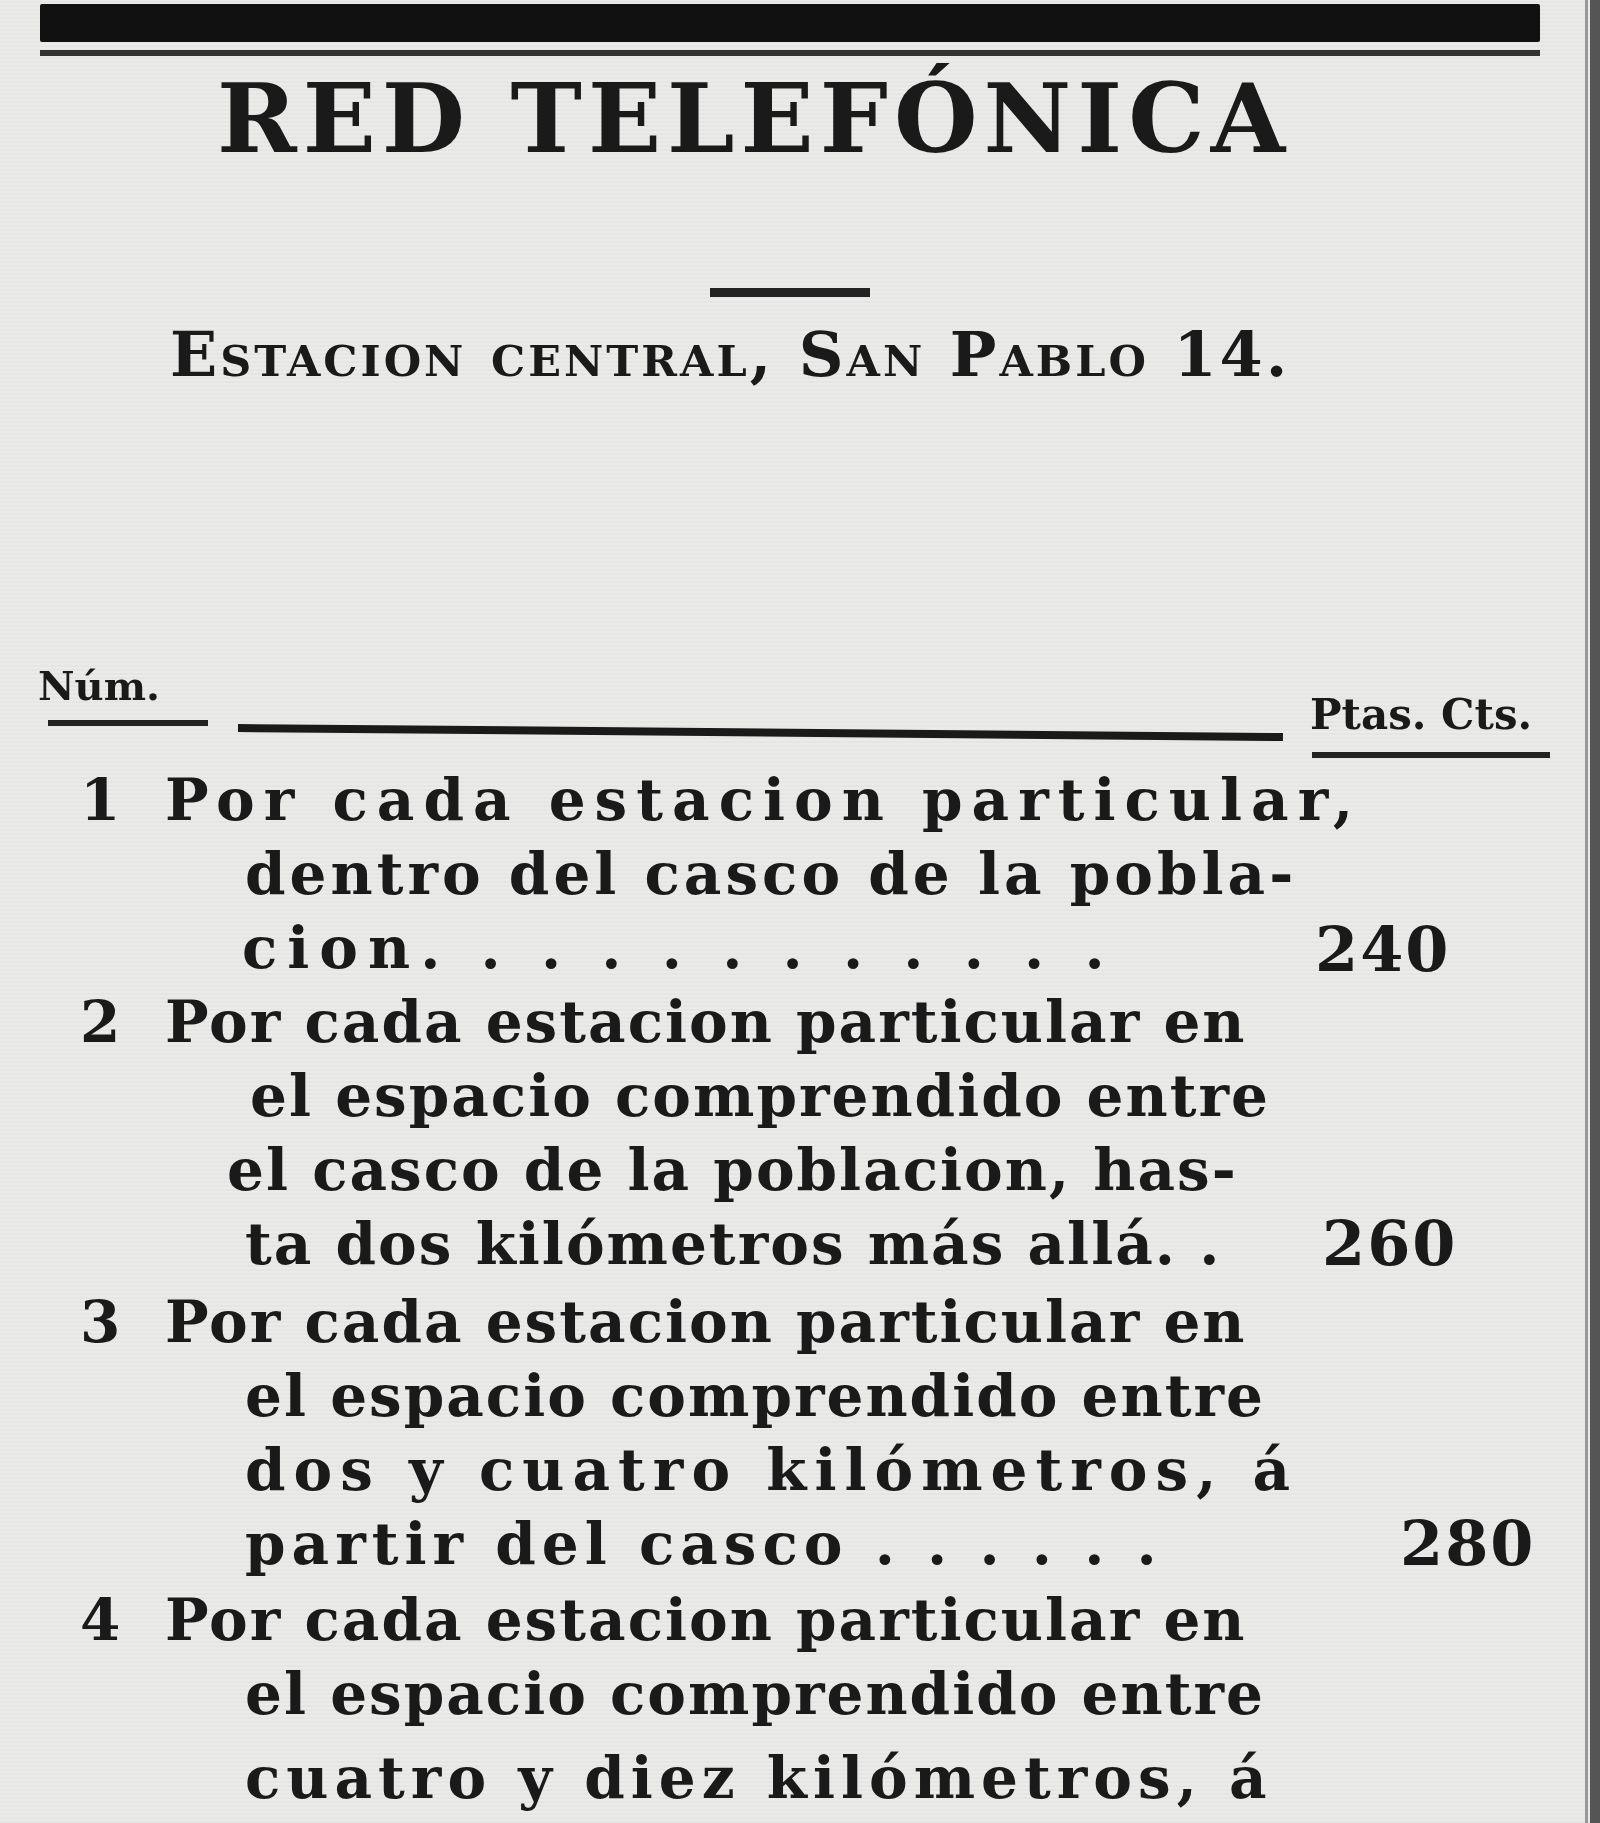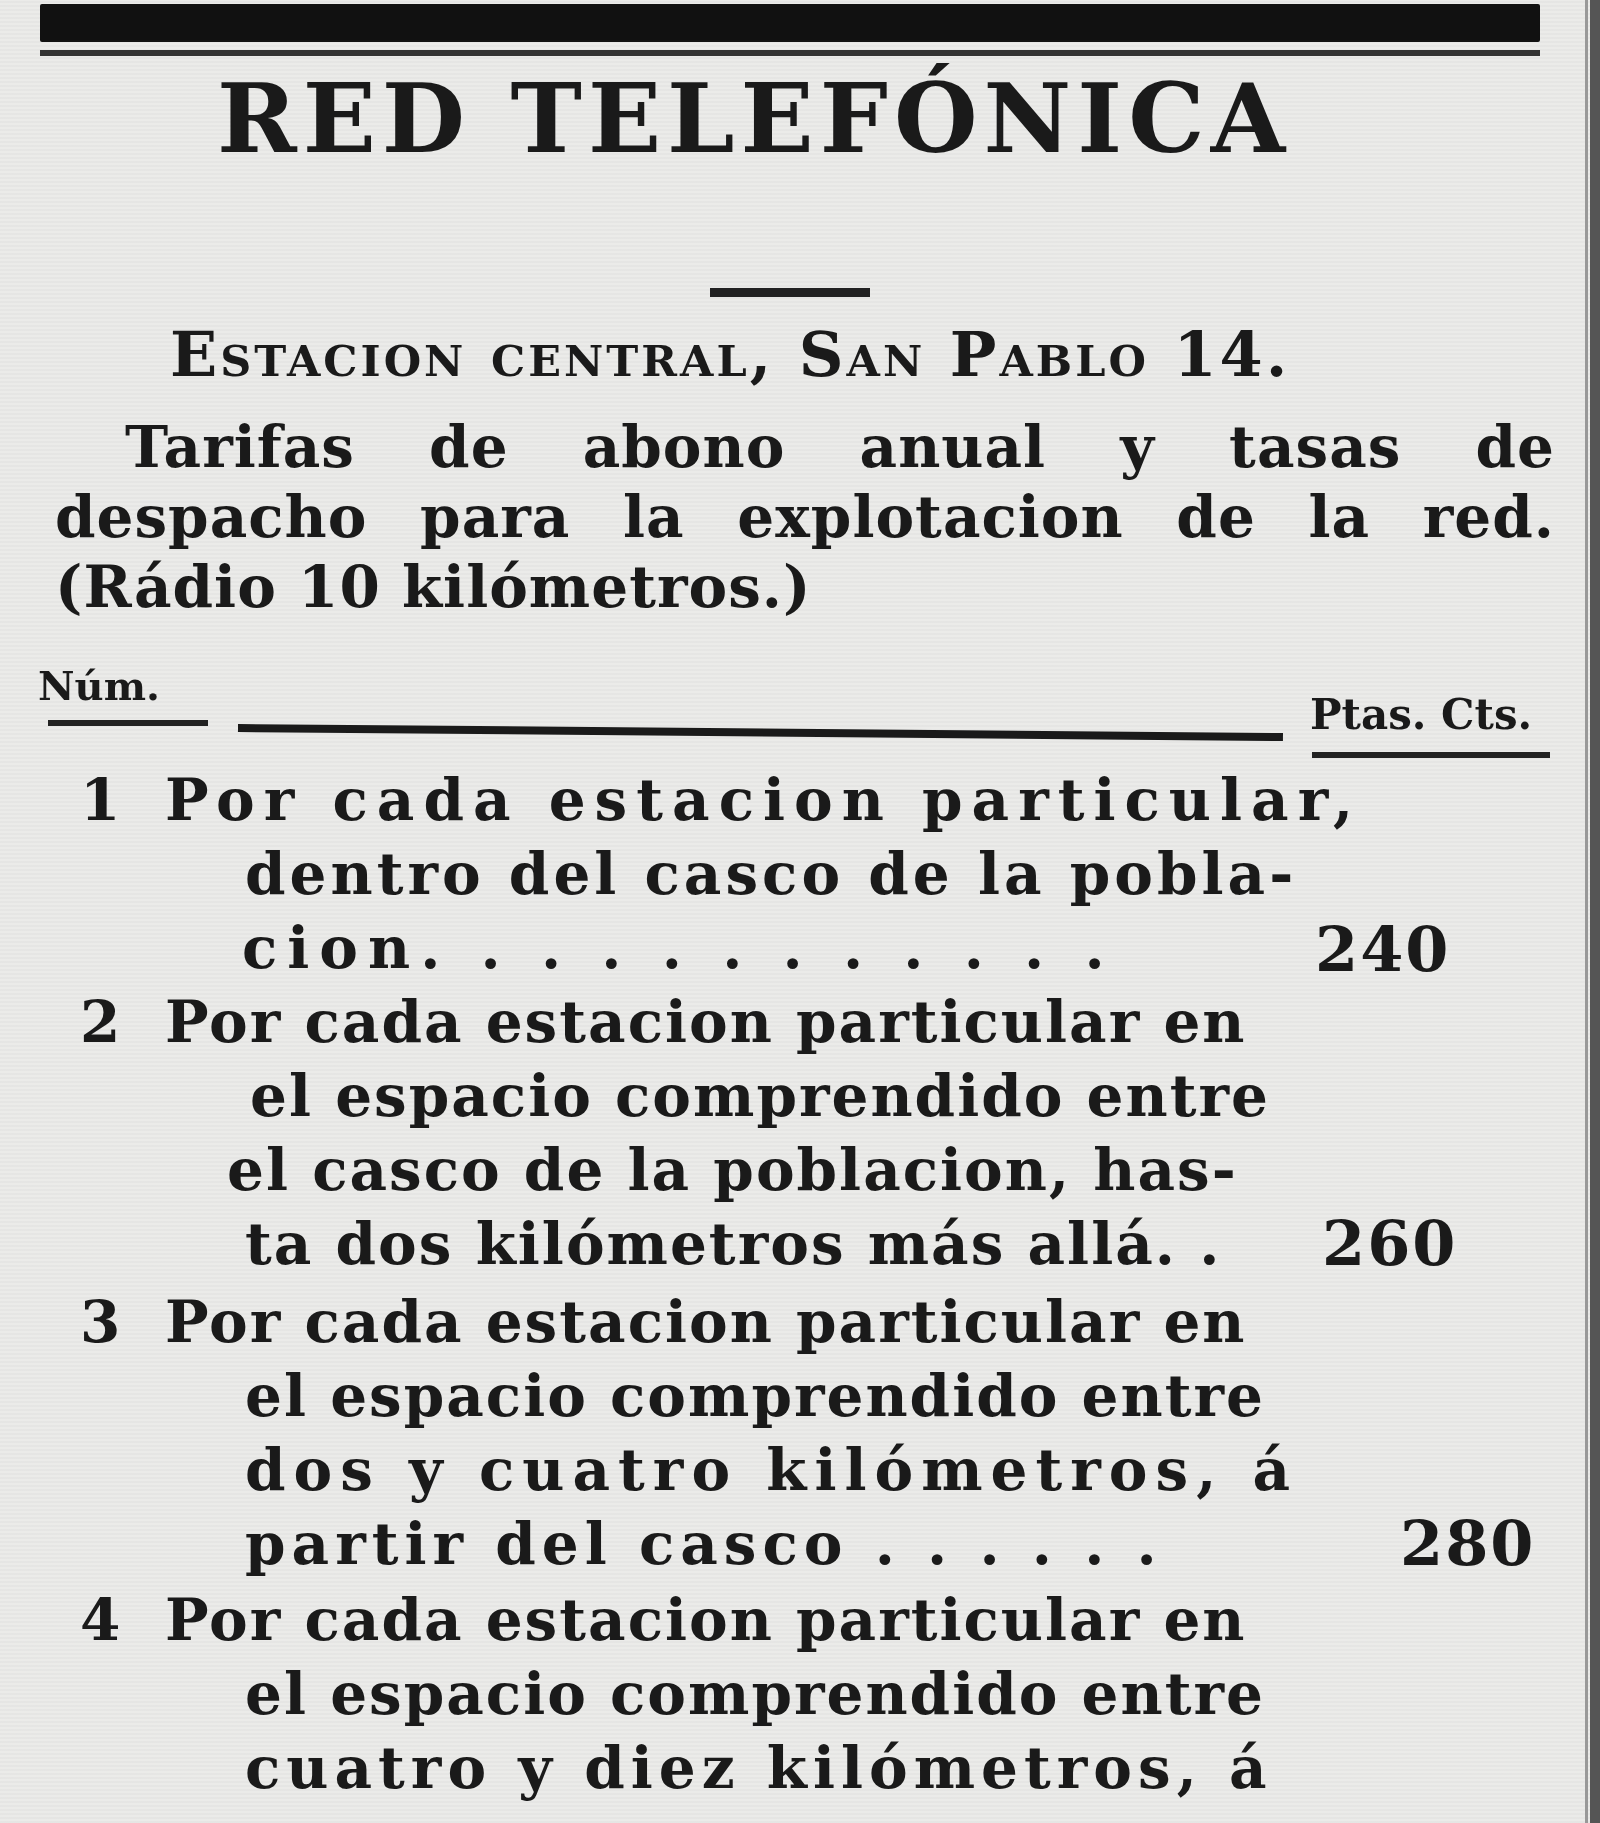--- a/index.html
+++ b/index.html
@@ -54,21 +54,20 @@
 
 <div class="page">
   <div class="top-rule"></div>
   <div class="top-rule2"></div>
   <div class="frame-right"></div>
   <div class="frame-right2"></div>
 
   <div class="title1">RED TELEFÓNICA</div>
   <div class="short-rule"></div>
   <div class="station">Estacion central, San Pablo 14.</div>
-  <div class="intro">Tarifas de abono anual y tasas de despacho para la explotacion de la red. (Rádio 10 kilómetros.)</div>
 
   <div class="hdr-num">Núm.</div>
   <div class="hdr-num-rule"></div>
   <div class="hdr-concepts-rule"></div>
   <div class="hdr-ptas">Ptas. Cts.</div>
   <div class="hdr-ptas-rule"></div>
 
   <div class="item" style="top:762px;">
     <span class="num" style="top:0;">1</span>
     <span class="line" style="left:165px;top:0;letter-spacing:9px;">Por cada estacion particular,</span>
@@ -92,15 +91,15 @@
     <span class="line" style="left:245px;top:74px;">el espacio comprendido entre</span>
     <span class="line" style="left:245px;top:148px;letter-spacing:8px;">dos y cuatro kilómetros, á</span>
     <span class="line" style="left:245px;top:222px;letter-spacing:6px;">partir del casco . . . . . .</span>
     <span class="price" style="top:222px;left:1400px;">280</span>
   </div>
 
   <div class="item" style="top:1582px;">
     <span class="num" style="top:0;">4</span>
     <span class="line" style="left:165px;top:0;">Por cada estacion particular en</span>
     <span class="line" style="left:245px;top:74px;">el espacio comprendido entre</span>
-    <span class="line" style="left:245px;top:148px;letter-spacing:6px;text-align:center;">cuatro y diez kilómetros, á</span>
+    <span class="line" style="left:245px;top:158px;letter-spacing:6px;text-align:center;">cuatro y diez kilómetros, á</span>
   </div>
 </div>
 
 </body></html>

